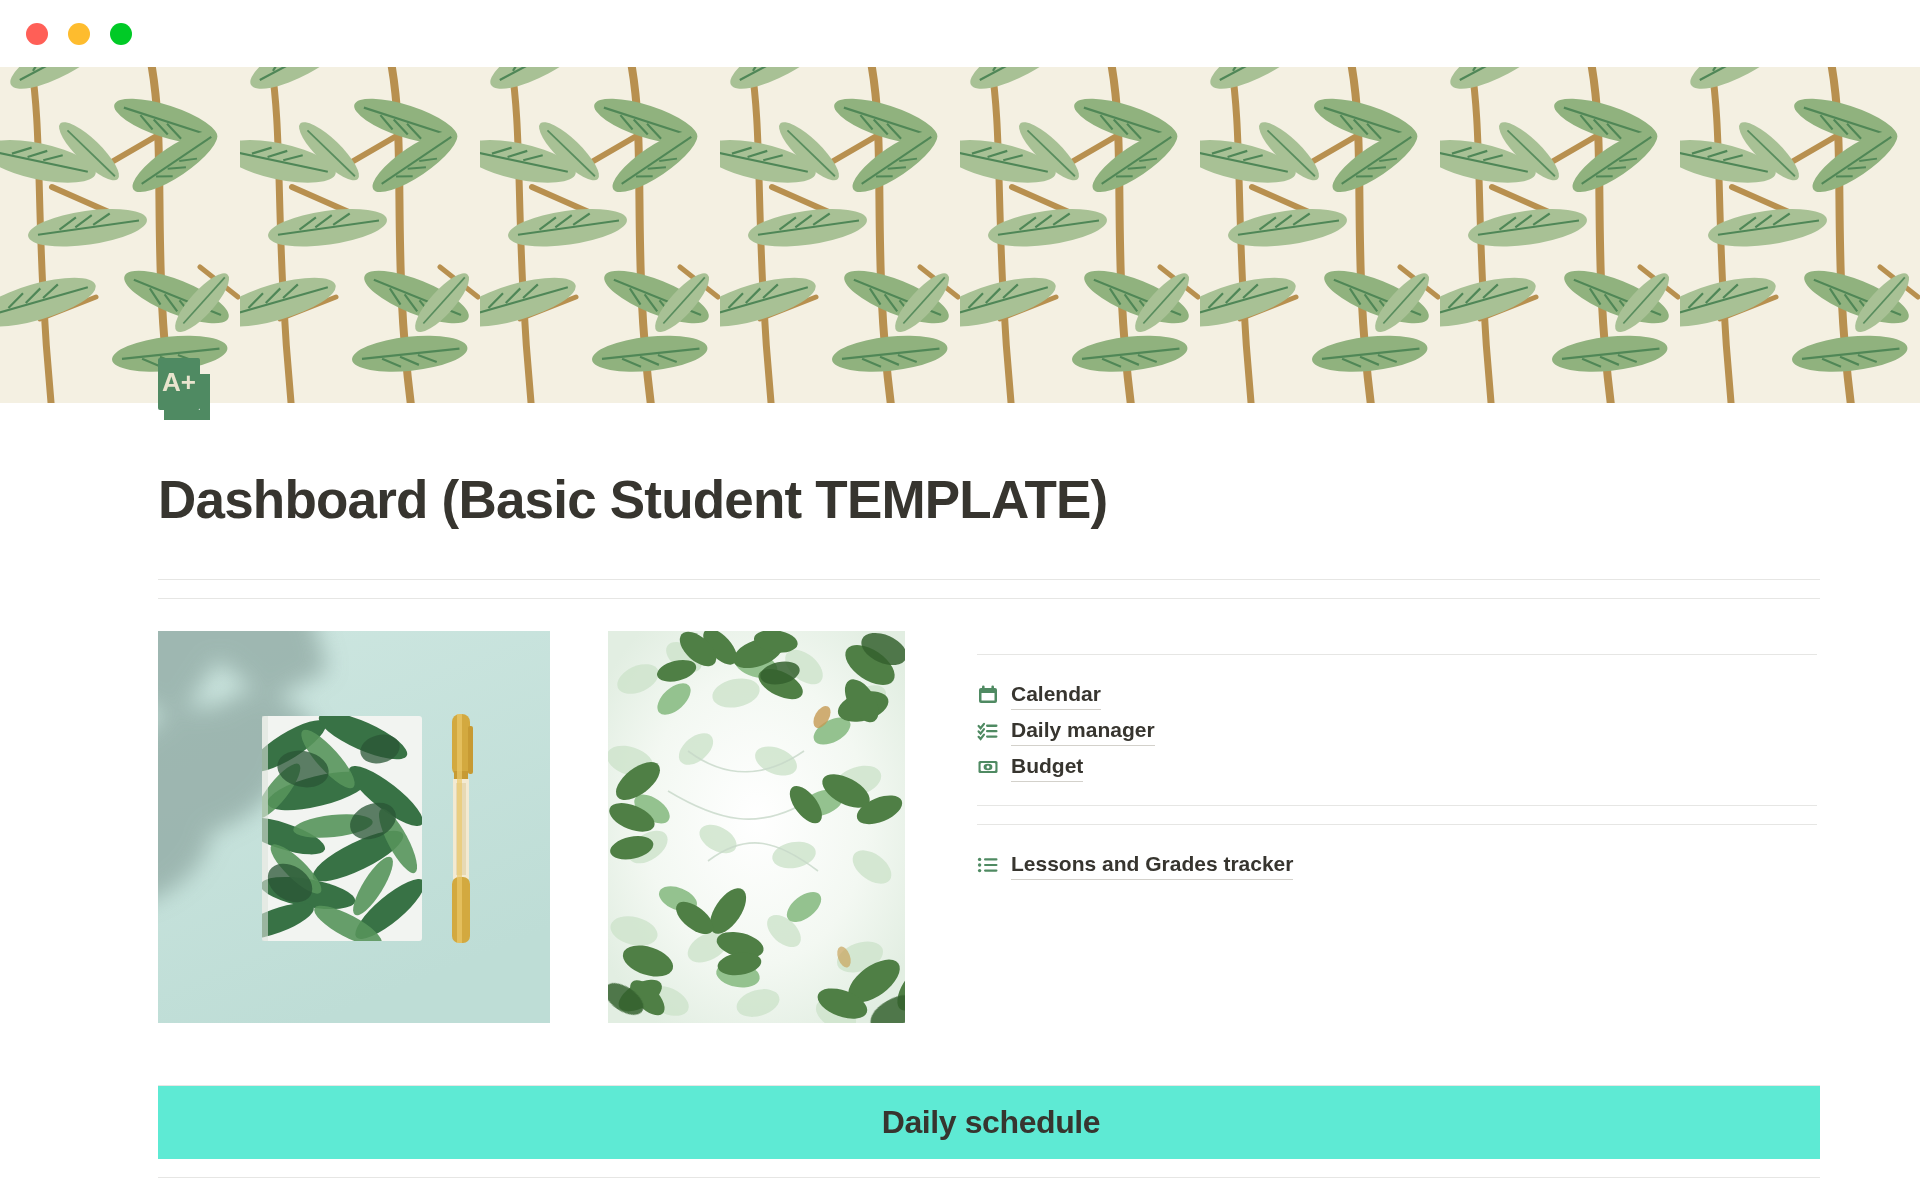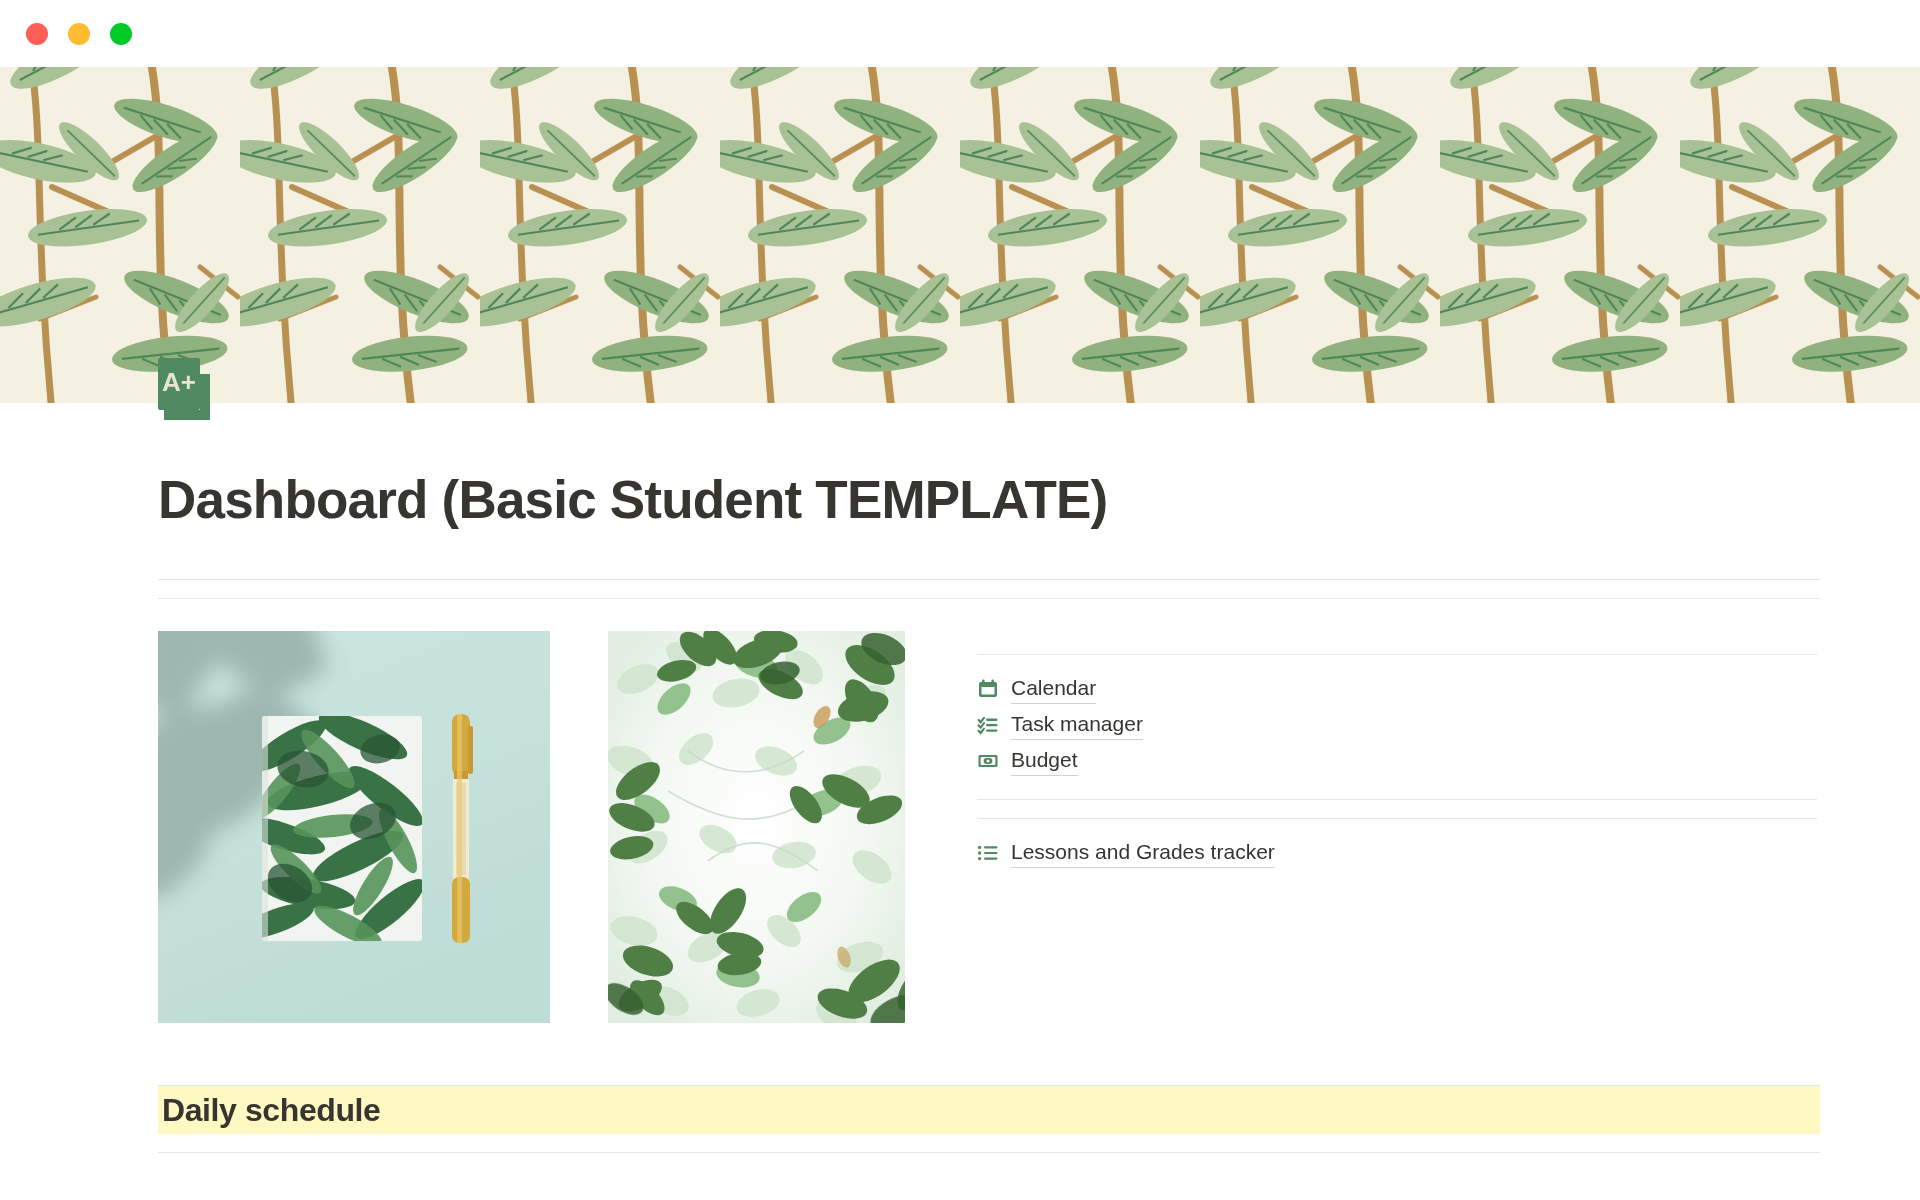--- a/index.html
+++ b/index.html
@@ -93,46 +93,47 @@
     font-weight: bold;
     color: #37352F;
     letter-spacing: -0.3px;
     margin-top: 24px;
   }
   .summary-div { height: 1px; background: #E6E6E4; width: 840px; }
   .sd-1 { margin-top: 23px; }
   .sd-2 { margin-top: 20px; }
   .sd-3 { margin-top: 18px; }
 
-  .link-list { margin-top: 16px; }
+  .link-list { margin-top: 22px; font-weight: bold; }
   .link-row {
     display: flex;
     align-items: center;
     height: 36px;
     gap: 12px;
   }
   .link-icon { width: 22px; height: 22px; flex: 0 0 22px; display: flex; align-items: center; justify-content: center; }
   .link-icon svg { display: block; }
   .link-text {
     font-size: 21px;
     color: #37352F;
     border-bottom: 1px solid #D3D1CB;
     line-height: 1.35;
     padding-bottom: 1px;
     cursor: pointer;
   }
 
   
   #schedule-block { margin-top: 62px; }
   #daily-schedule-band {
-    background: #fef9c3;
+    background: #5eead4;
     width: 1662px;
-    height: 48px;
+    height: 73px;
     display: flex;
     align-items: center;
+    justify-content: center;
   }
   #daily-schedule-title {
     font-size: 32px;
     font-weight: bold;
     color: #37352F;
     letter-spacing: -0.4px;
     padding-left: 4px;
   }
   .divider-3 { margin-top: 18px; }
 </style>
@@ -462,21 +463,21 @@
                   <path d="M1.6 11.4 L3.6 13.6 L7 9.2"></path>
                   <path d="M1.6 16.8 L3.6 19 L7 14.6"></path>
                 </g>
                 <g fill="#4F8A62">
                   <rect x="9" y="4.6" width="11.5" height="2.3" rx="1.1"></rect>
                   <rect x="9" y="10" width="11.5" height="2.3" rx="1.1"></rect>
                   <rect x="9" y="15.4" width="11.5" height="2.3" rx="1.1"></rect>
                 </g>
               </svg>
             </span>
-            <span class="link-text">Task manager</span>
+            <span class="link-text">Daily manager</span>
           </div>
 
           <div class="link-row">
             <span class="link-icon">
               <svg width="22" height="22" viewBox="0 0 22 22">
                 <rect x="1.5" y="5" width="19" height="12" rx="1.6" fill="#4F8A62"></rect>
                 <rect x="3.6" y="7" width="14.8" height="8" rx="1" fill="#ffffff"></rect>
                 <ellipse cx="11" cy="11" rx="4.4" ry="3.2" fill="#4F8A62"></ellipse>
                 <circle cx="11" cy="11" r="1.5" fill="#ffffff"></circle>
               </svg>

